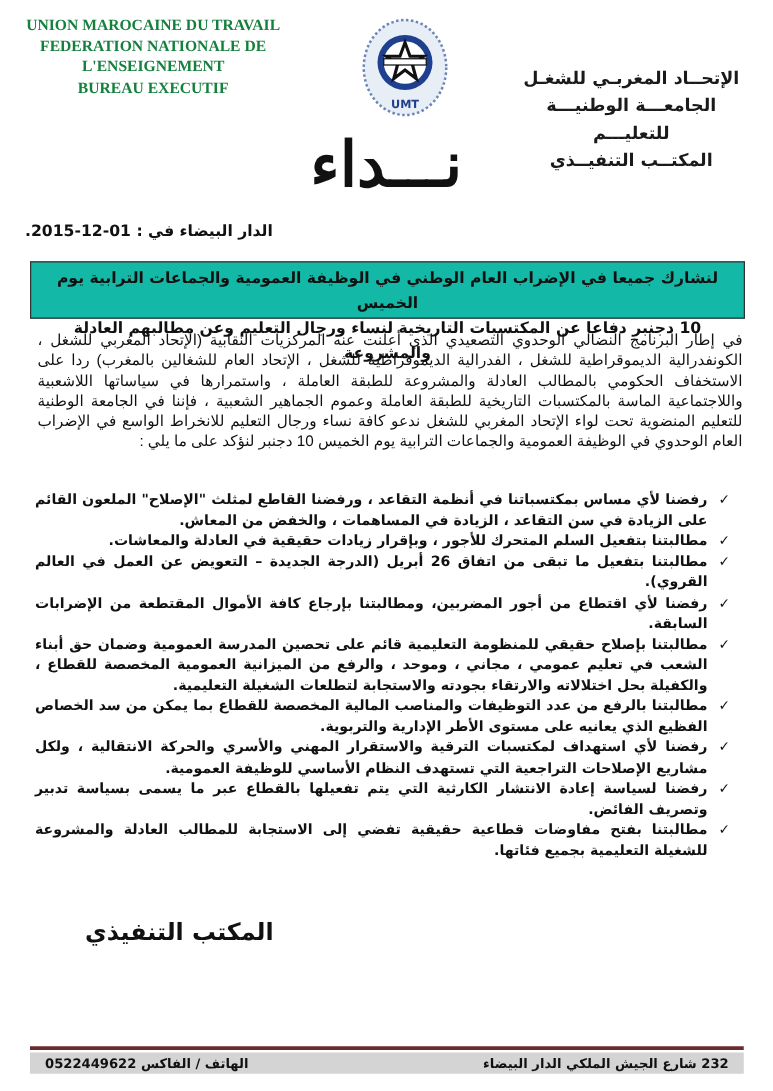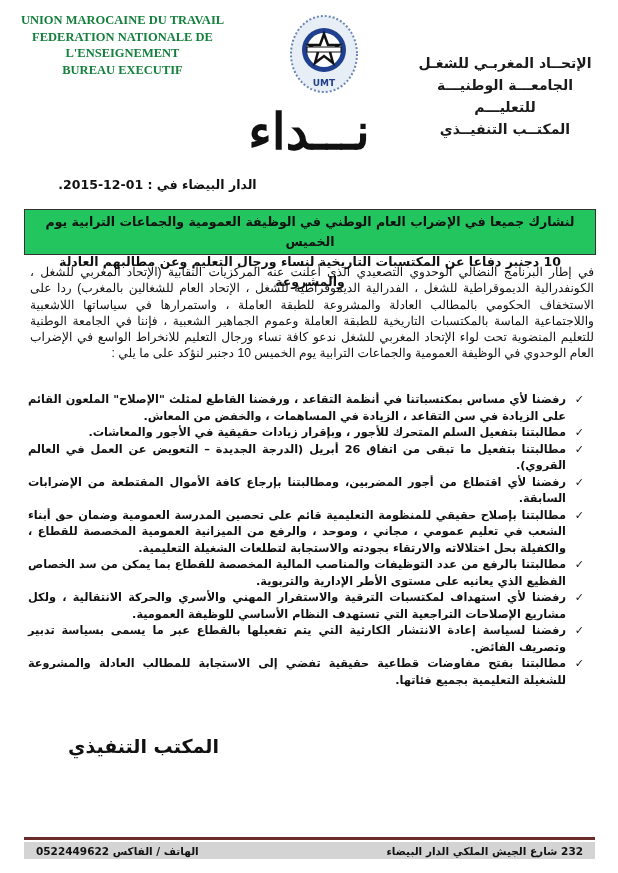--- a/index.html
+++ b/index.html
@@ -1,22 +1,22 @@
 <!DOCTYPE html>
 <html><head>
 <meta charset="utf-8">
 <style>
   html,body{margin:0;padding:0;background:#fff;}
   body{width:618px;height:873px;position:relative;overflow:hidden;font-family:"DejaVu Sans",sans-serif;color:#111;}
   .hdr-fr{position:absolute;left:20px;top:12px;width:205px;text-align:center;font-family:"Liberation Serif",serif;font-weight:bold;font-size:12.5px;line-height:16.5px;color:#15803d;}
   .hdr-ar{position:absolute;right:18px;top:12px;width:190px;text-align:center;direction:rtl;font-family:"DejaVu Sans",sans-serif;font-weight:bold;font-size:14px;line-height:22px;color:#1a1a1a;margin-top:40px;}
   .logo{position:absolute;left:289px;top:14px;width:70px;height:80px;}
   .title{position:absolute;left:0;right:0;top:102px;text-align:center;direction:rtl;font-family:Liberation Serif, serif;font-weight:bold;font-size:50px;line-height:60px;letter-spacing:8px;color:#111;}
-  .date{position:absolute;left:20px;top:176px;width:275px;text-align:center;direction:rtl;font-weight:bold;font-size:12.5px;line-height:18px;}
-  .banner{position:absolute;left:24px;top:209px;width:572px;height:46px;background:#22c55e;border:1.5px solid #333;box-sizing:border-box;direction:rtl;text-align:center;font-weight:bold;font-size:12.5px;line-height:20px;padding-top:2px;}
+  .date{position:absolute;left:20px;top:176px;width:275px;text-align:left;direction:rtl;font-weight:bold;font-size:12.5px;line-height:18px;}
+  .banner{position:absolute;left:24px;top:209px;width:572px;height:46px;background:#14b8a6;border:1.5px solid #333;box-sizing:border-box;direction:rtl;text-align:center;font-weight:bold;font-size:12.5px;line-height:20px;padding-top:2px;}
   .intro{position:absolute;left:30px;top:264px;width:564px;direction:rtl;text-align:justify;font-family:"Liberation Sans",sans-serif;font-size:12.2px;line-height:16.3px;}
   .demands{position:absolute;left:28px;top:392px;width:556px;direction:rtl;margin:0;padding:0;list-style:none;font-weight:bold;font-size:11.3px;line-height:16.5px;}
   .demands li{position:relative;padding-right:18px;text-align:justify;}
   .demands .check{position:absolute;right:0;top:0;font-weight:normal;font-size:11px;}
   .sign{position:absolute;left:68px;top:735px;direction:rtl;font-weight:bold;font-size:19px;line-height:22px;}
   .foot-line{position:absolute;left:24px;top:837px;width:571px;height:3px;background:#6b2c2c;}
   .foot{position:absolute;left:24px;top:842px;width:571px;height:17px;background:#d4d4d4;display:flex;justify-content:space-between;align-items:center;direction:rtl;font-weight:bold;font-size:10.5px;}
   .foot span{padding:0 12px;}
 </style>
 </head>
@@ -50,21 +50,21 @@
 
 <div class="banner">
   <div>لنشارك جميعا في الإضراب العام الوطني في الوظيفة العمومية والجماعات الترابية يوم الخميس</div>
   <div>10 دجنبر دفاعا عن المكتسبات التاريخية لنساء ورجال التعليم وعن مطالبهم العادلة والمشروعة</div>
 </div>
 
 <div class="intro">في إطار البرنامج النضالي الوحدوي التصعيدي الذي أعلنت عنه المركزيات النقابية (الإتحاد المغربي للشغل ، الكونفدرالية الديموقراطية للشغل ، الفدرالية الديموقراطية للشغل ، الإتحاد العام للشغالين بالمغرب) ردا على الاستخفاف الحكومي بالمطالب العادلة والمشروعة للطبقة العاملة ، واستمرارها في سياساتها اللاشعبية واللاجتماعية الماسة بالمكتسبات التاريخية للطبقة العاملة وعموم الجماهير الشعبية ، فإننا في الجامعة الوطنية للتعليم المنضوية تحت لواء الإتحاد المغربي للشغل ندعو كافة نساء ورجال التعليم للانخراط الواسع في الإضراب العام الوحدوي في الوظيفة العمومية والجماعات الترابية يوم الخميس 10 دجنبر لنؤكد على ما يلي :</div>
 
 <ul class="demands">
   <li><span class="check">✓</span><span>رفضنا لأي مساس بمكتسباتنا في أنظمة التقاعد ، ورفضنا القاطع لمثلث "الإصلاح" الملعون القائم على الزيادة في سن التقاعد ، الزيادة في المساهمات ، والخفض من المعاش.</span></li>
-  <li><span class="check">✓</span><span>مطالبتنا بتفعيل السلم المتحرك للأجور ، وبإقرار زيادات حقيقية في الأجور والمعاشات.</span></li>
+  <li><span class="check">✓</span><span>مطالبتنا بتفعيل السلم المتحرك للأجور ، وبإقرار زيادات حقيقية في العادلة والمعاشات.</span></li>
   <li><span class="check">✓</span><span>مطالبتنا بتفعيل ما تبقى من اتفاق 26 أبريل (الدرجة الجديدة – التعويض عن العمل في العالم القروي).</span></li>
   <li><span class="check">✓</span><span>رفضنا لأي اقتطاع من أجور المضربين، ومطالبتنا بإرجاع كافة الأموال المقتطعة من الإضرابات السابقة.</span></li>
   <li><span class="check">✓</span><span>مطالبتنا بإصلاح حقيقي للمنظومة التعليمية قائم على تحصين المدرسة العمومية وضمان حق أبناء الشعب في تعليم عمومي ، مجاني ، وموحد ، والرفع من الميزانية العمومية المخصصة للقطاع ، والكفيلة بحل اختلالاته والارتقاء بجودته والاستجابة لتطلعات الشغيلة التعليمية.</span></li>
   <li><span class="check">✓</span><span>مطالبتنا بالرفع من عدد التوظيفات والمناصب المالية المخصصة للقطاع بما يمكن من سد الخصاص الفظيع الذي يعانيه على مستوى الأطر الإدارية والتربوية.</span></li>
   <li><span class="check">✓</span><span>رفضنا لأي استهداف لمكتسبات الترقية والاستقرار المهني والأسري والحركة الانتقالية ، ولكل مشاريع الإصلاحات التراجعية التي تستهدف النظام الأساسي للوظيفة العمومية.</span></li>
   <li><span class="check">✓</span><span>رفضنا لسياسة إعادة الانتشار الكارثية التي يتم تفعيلها بالقطاع عبر ما يسمى بسياسة تدبير وتصريف الفائض.</span></li>
   <li><span class="check">✓</span><span>مطالبتنا بفتح مفاوضات قطاعية حقيقية تفضي إلى الاستجابة للمطالب العادلة والمشروعة للشغيلة التعليمية بجميع فئاتها.</span></li>
 </ul>
 
 <div class="sign">المكتب التنفيذي</div>

